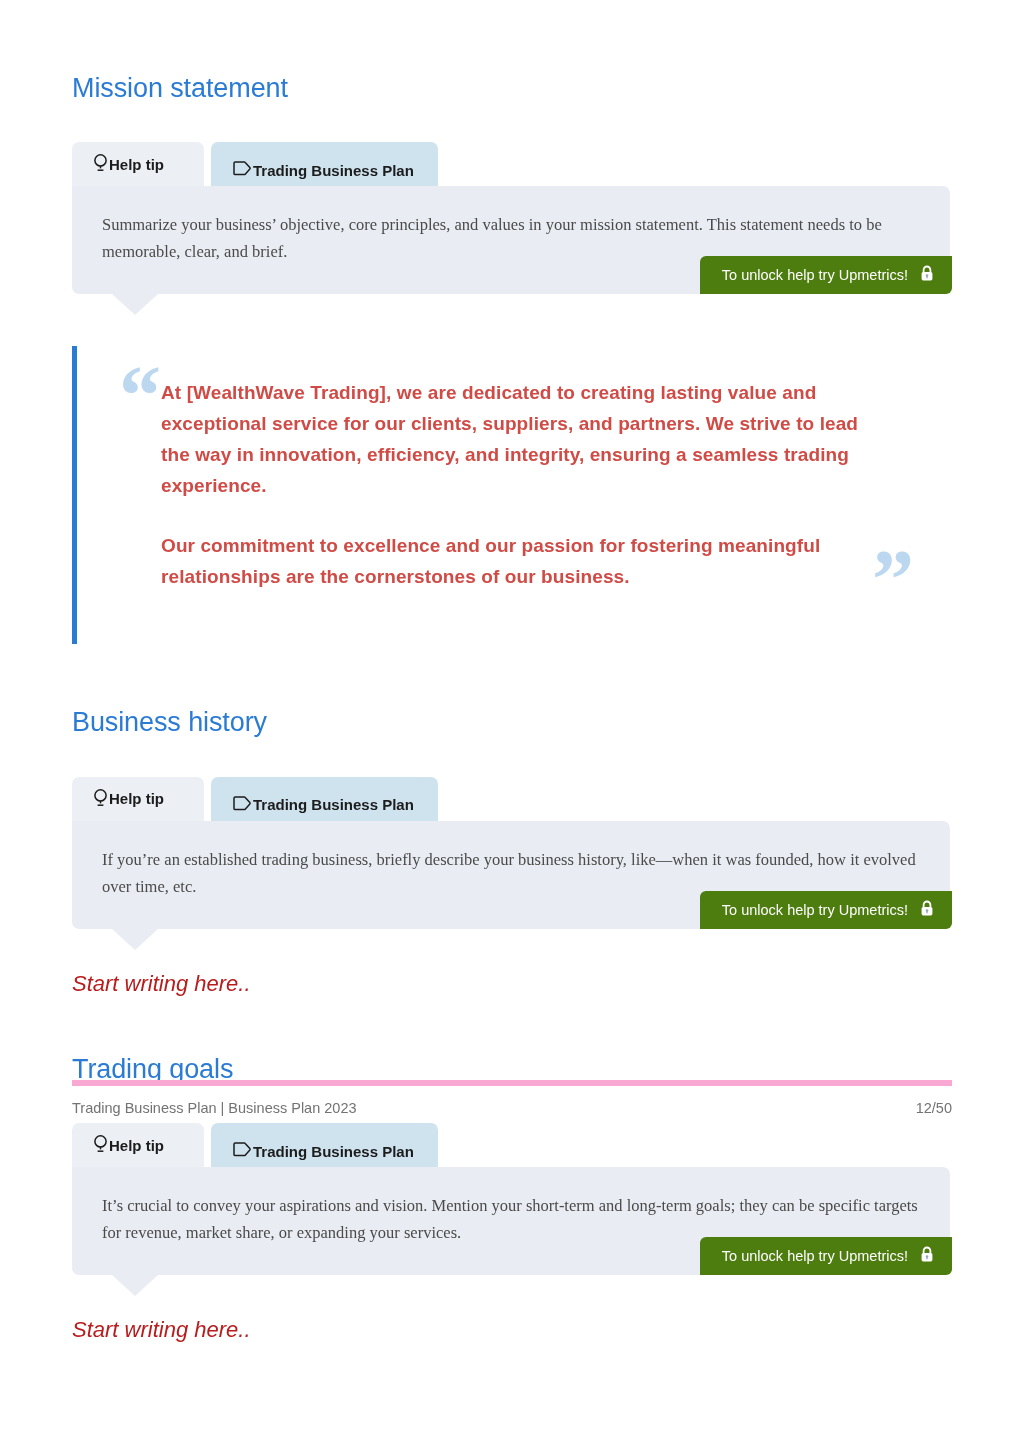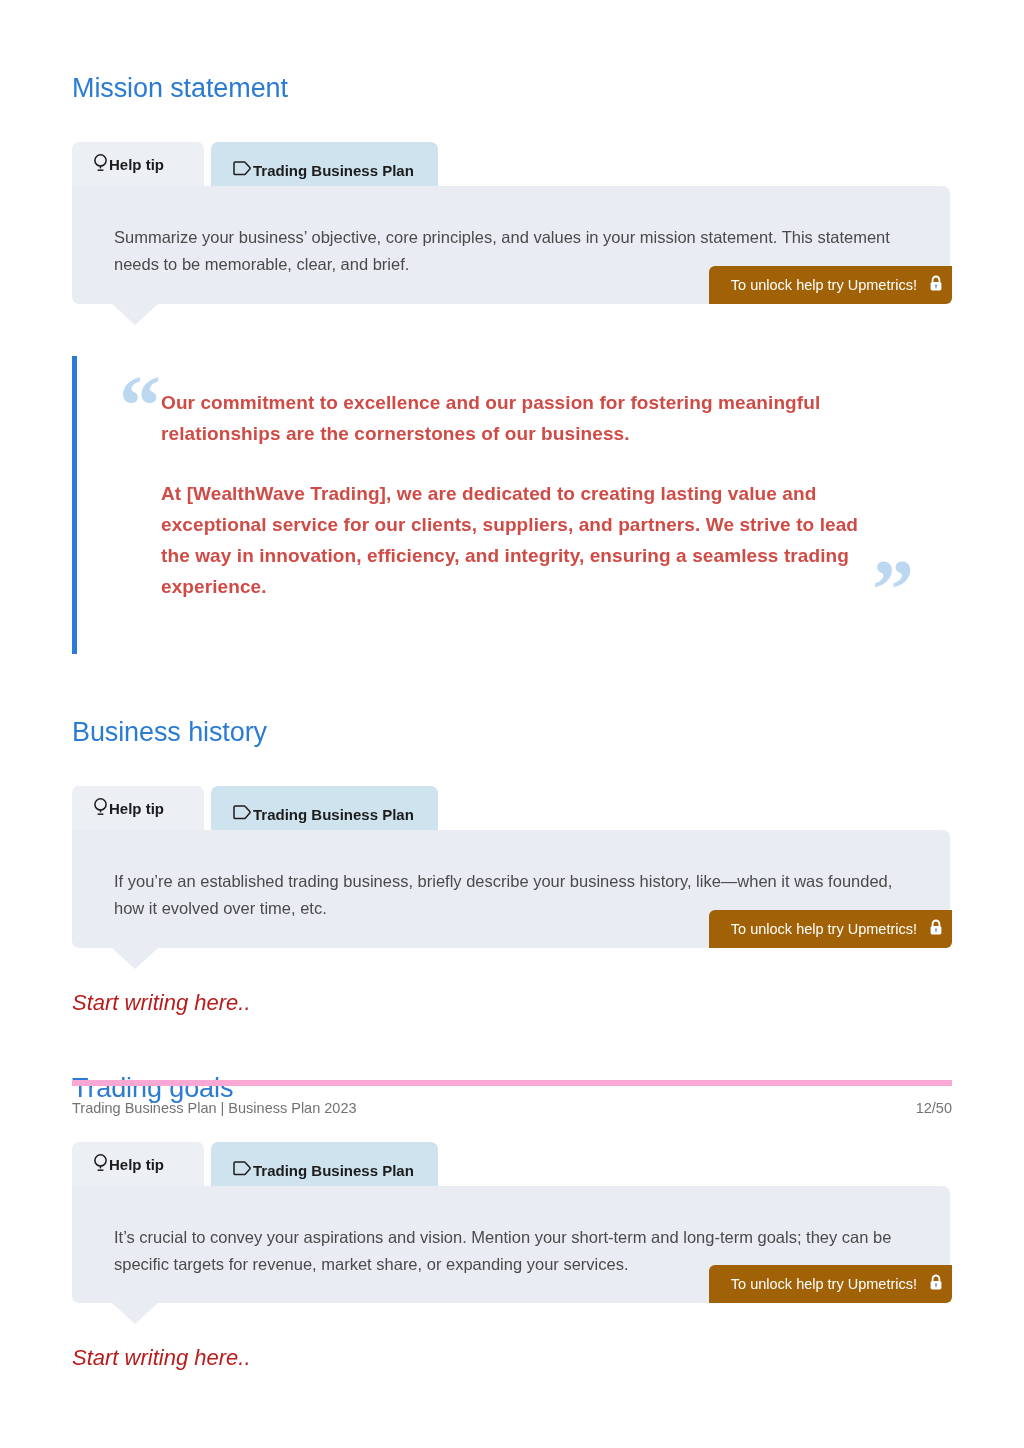--- a/index.html
+++ b/index.html
@@ -65,22 +65,23 @@
     background: #e9edf3;
     border-radius: 0 7px 7px 7px;
     padding: 22px 26px 10px 26px;
     min-height: 108px;
     z-index: 2;
   }
   .tip-text {
     font-size: 16.5px;
     line-height: 1.62;
     color: #4a4a4a;
-    margin: 16px;
+    margin: 4px;
     max-width: 830px;
+    font-family: Liberation Serif, serif;
   }
 
   
   .tail {
     position: absolute;
     left: 40px;
     bottom: -21px;
     width: 0; height: 0;
     border-left: 23px solid transparent;
     border-right: 23px solid transparent;
@@ -89,24 +90,24 @@
   }
 
   
   .unlock-badge {
     position: absolute;
     right: -2px;
     bottom: 0;
     display: flex;
     align-items: center;
     gap: 12px;
-    background: #a16207;
+    background: #4d7c0f;
     color: #ffffff;
     font-size: 14.5px;
-    padding: 9px 9px 9px 22px;
+    padding: 9px 18px 9px 22px;
     border-radius: 6px 0 6px 0;
     z-index: 4;
   }
   .unlock-badge .lock-icon { display: block; }
 
   
   .quote-block {
     position: relative;
     border-left: 5px solid #2a7bd4;
     padding: 0 0 0 0;
@@ -215,22 +216,22 @@
       </div>
       <div class="tail"></div>
     </div>
   </div>
 
   <div class="gap-tip-quote"></div>
 
   <div class="quote-block">
     <span class="quote-open">“</span>
     <div class="quote-text">
+      <p>At [WealthWave Trading], we are dedicated to creating lasting value and exceptional service for our clients, suppliers, and partners. We strive to lead the way in innovation, efficiency, and integrity, ensuring a seamless trading experience.</p>
       <p>Our commitment to excellence and our passion for fostering meaningful relationships are the cornerstones of our business.</p>
-      <p>At [WealthWave Trading], we are dedicated to creating lasting value and exceptional service for our clients, suppliers, and partners. We strive to lead the way in innovation, efficiency, and integrity, ensuring a seamless trading experience.</p>
     </div>
     <span class="quote-close">”</span>
   </div>
 
   <div class="gap-quote-next"></div>
 
   <h2 class="section-heading">Business history</h2>
 
   <div class="gap-heading-tip"></div>
 

